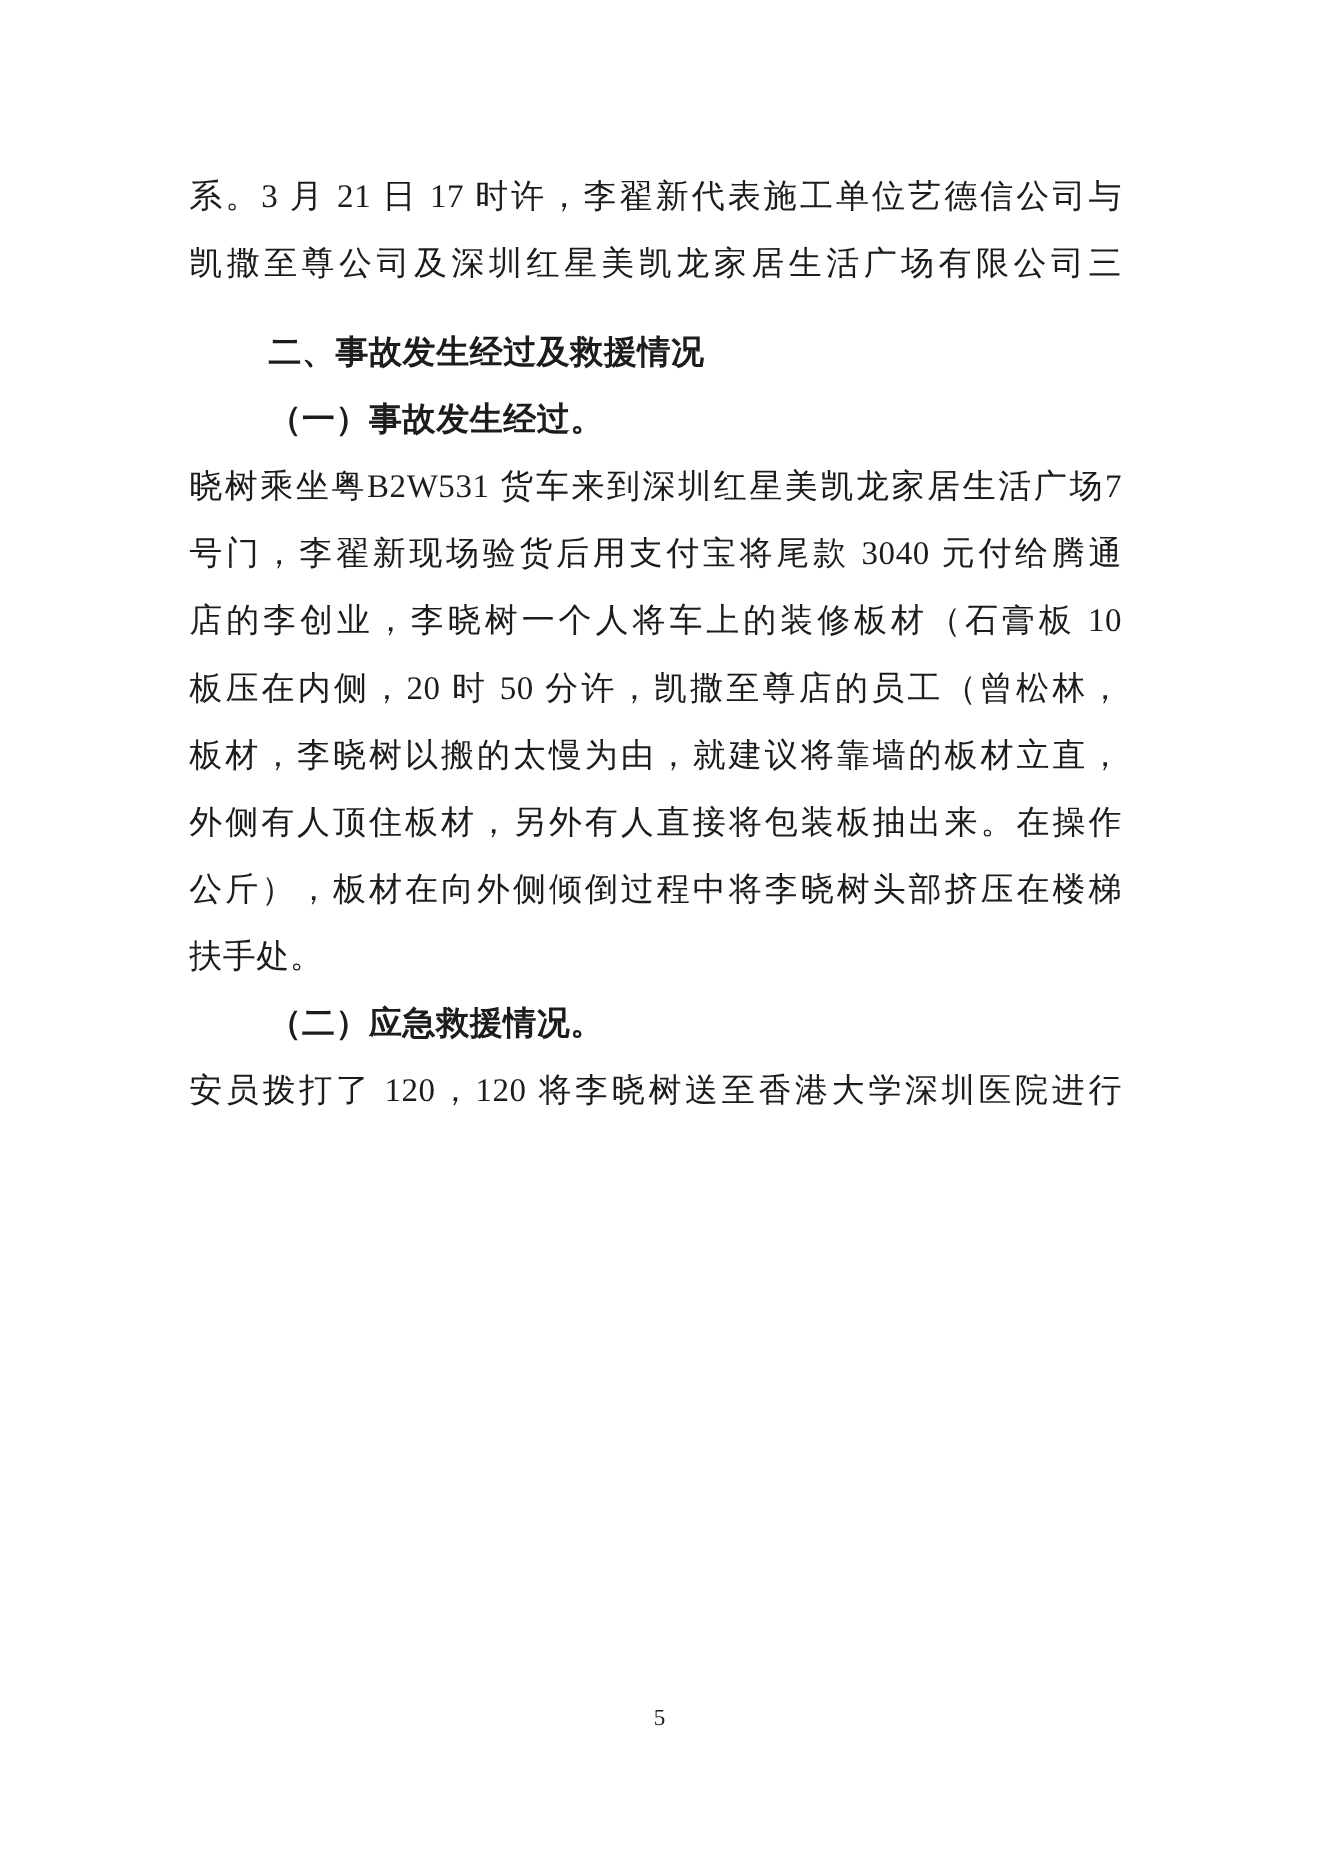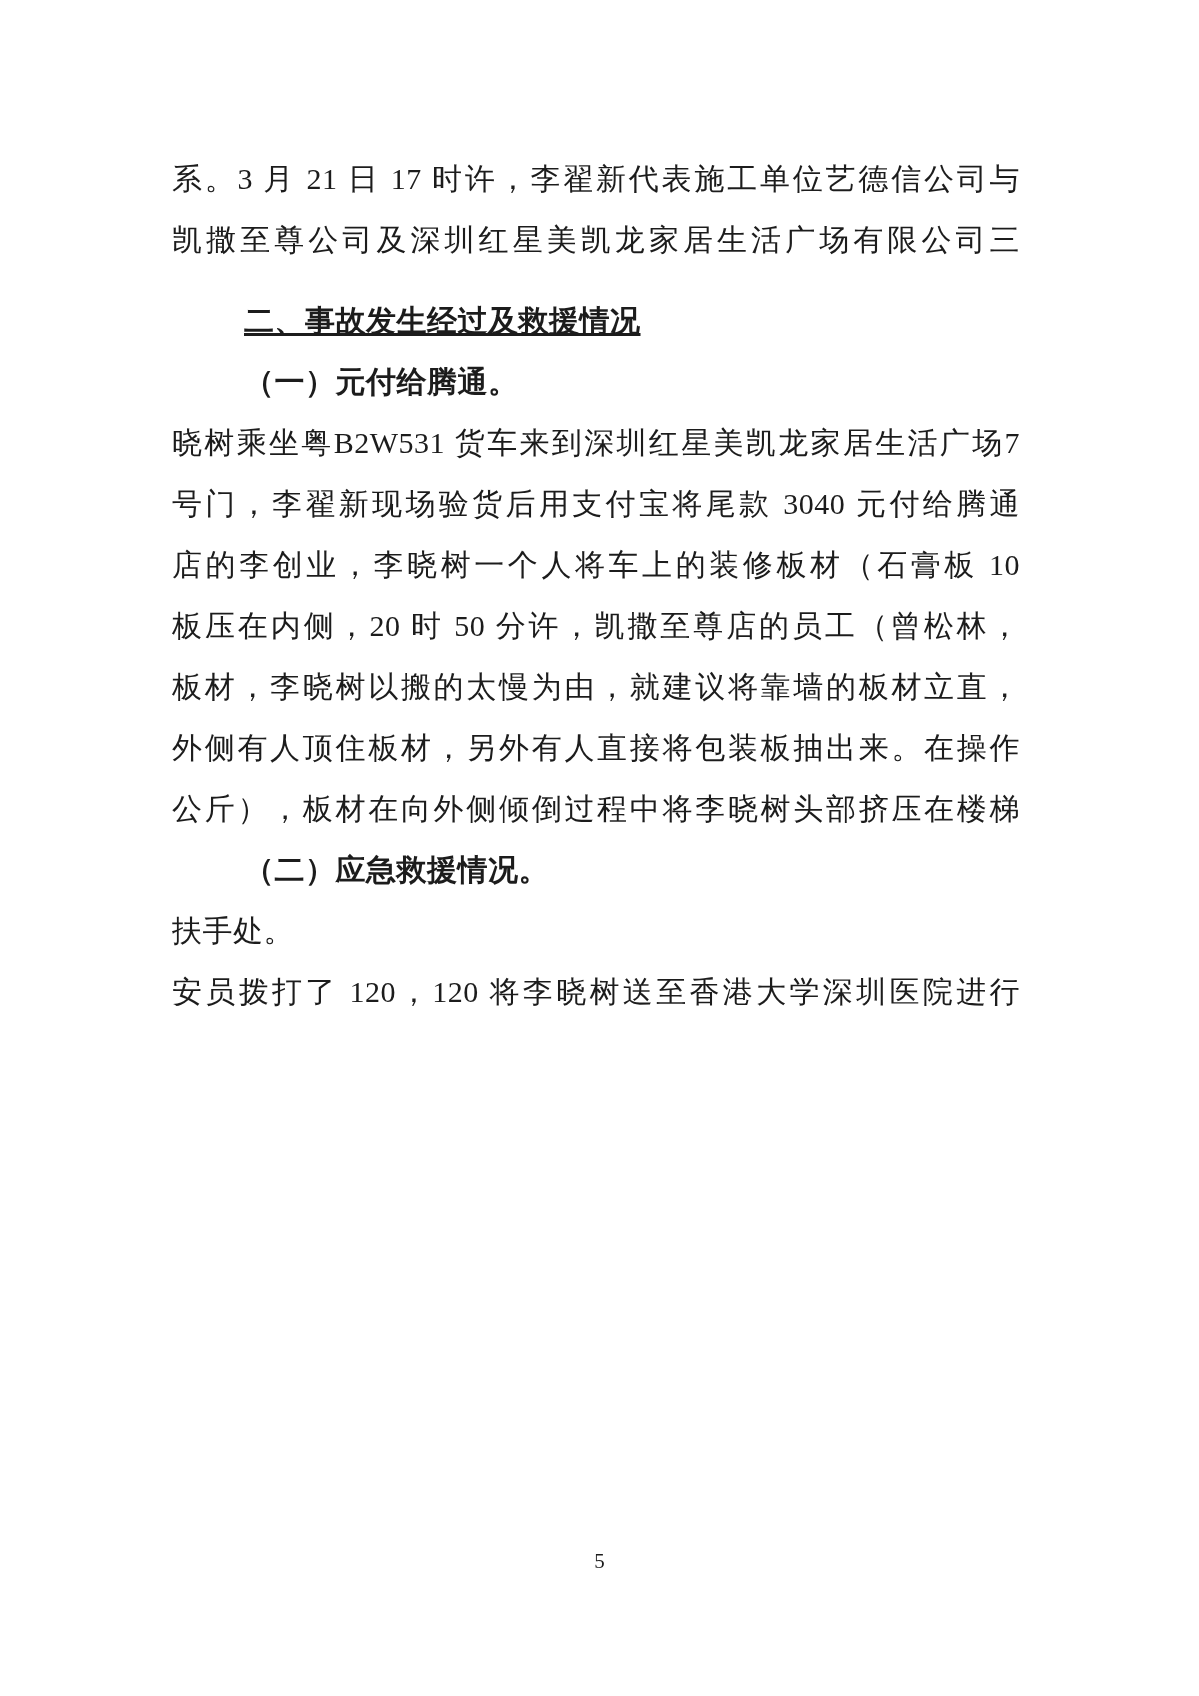--- a/index.html
+++ b/index.html
@@ -52,27 +52,27 @@
     color: #1c1c1c;
   }
 </style>
 </head>
 <body>
 
 <div class="page">
   <main class="content" id="doc-content">
       <div class="line justify">系。3 月 21 日 17 时许，李翟新代表施工单位艺德信公司与</div>
       <div class="line justify">凯撒至尊公司及深圳红星美凯龙家居生活广场有限公司三</div>
-      <div class="line heading" style="margin-top: 20px; text-decoration: underline;">二、事故发生经过及救援情况</div>
-      <div class="line heading">（一）元付给腾通。</div>
+      <div class="line heading" style="margin-top: 20px;">二、事故发生经过及救援情况</div>
+      <div class="line heading">（一）事故发生经过。</div>
       <div class="line justify">晓树乘坐粤B2W531 货车来到深圳红星美凯龙家居生活广场7</div>
       <div class="line justify">号门，李翟新现场验货后用支付宝将尾款 3040 元付给腾通</div>
       <div class="line justify">店的李创业，李晓树一个人将车上的装修板材（石膏板 10</div>
       <div class="line justify">板压在内侧，20 时 50 分许，凯撒至尊店的员工（曾松林，</div>
       <div class="line justify">板材，李晓树以搬的太慢为由，就建议将靠墙的板材立直，</div>
       <div class="line justify">外侧有人顶住板材，另外有人直接将包装板抽出来。在操作</div>
       <div class="line justify">公斤），板材在向外侧倾倒过程中将李晓树头部挤压在楼梯</div>
+      <div class="line">扶手处。</div>
       <div class="line heading">（二）应急救援情况。</div>
-      <div class="line">扶手处。</div>
       <div class="line justify">安员拨打了 120，120 将李晓树送至香港大学深圳医院进行</div>
     </main>
   <div class="page-number">5</div>
 </div>
 
 </body></html>

